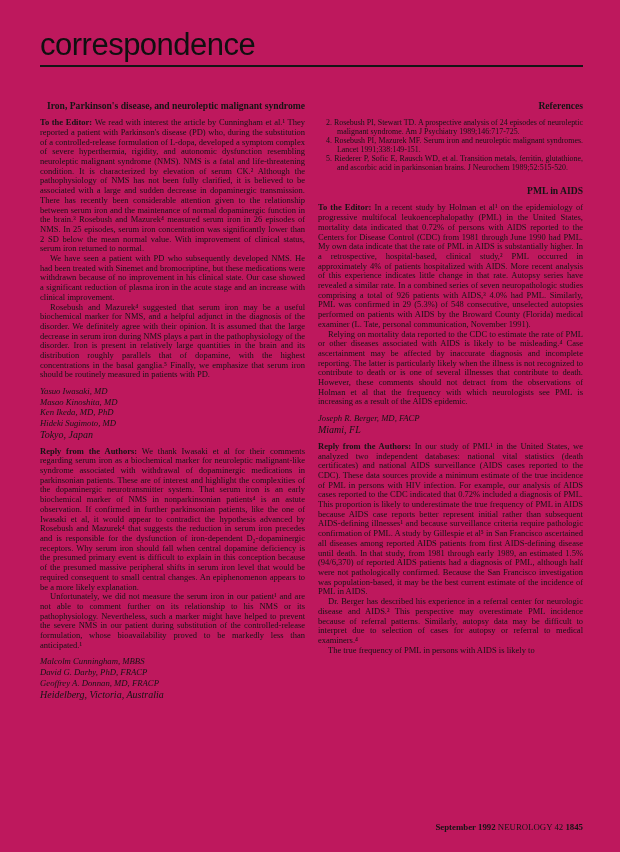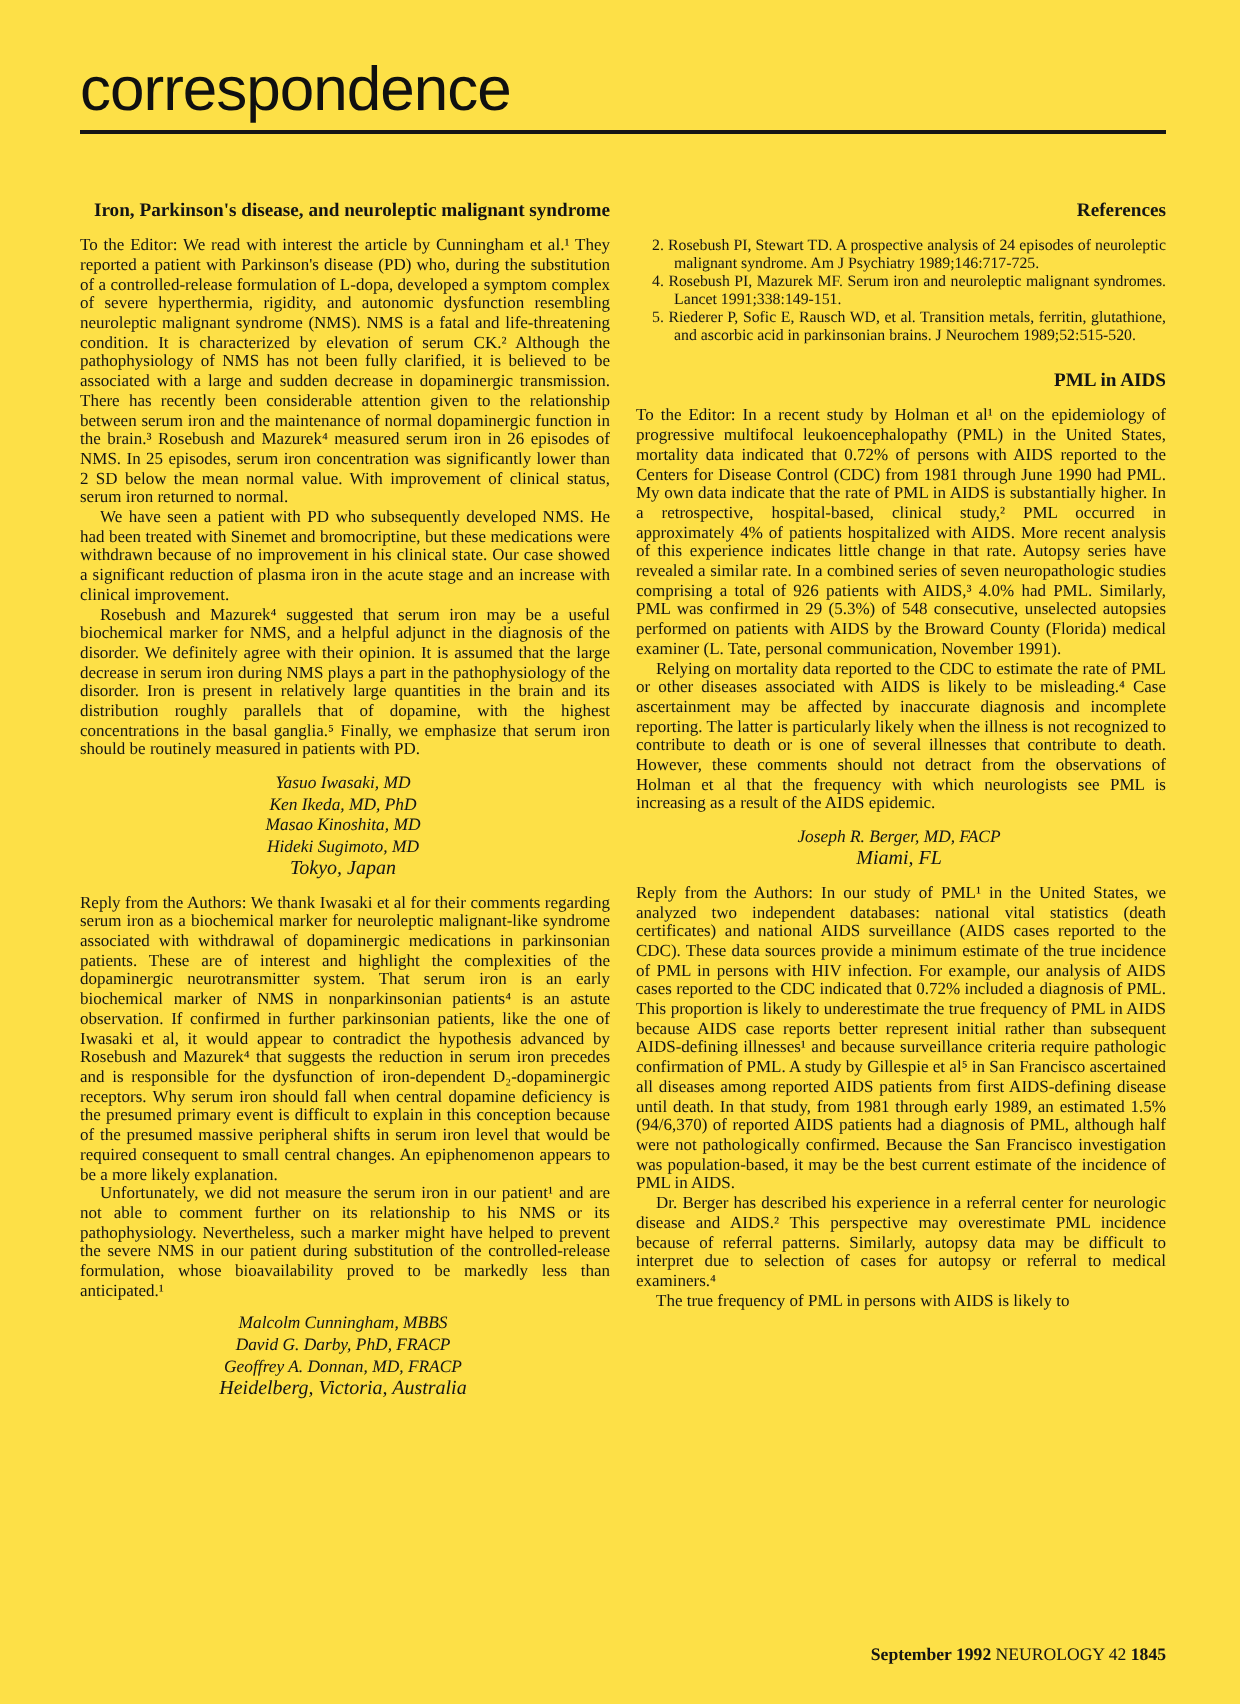--- a/index.html
+++ b/index.html
@@ -1,20 +1,20 @@
 <!DOCTYPE html>
 <html><head>
 <meta charset="utf-8">
 <style>
   html,body{margin:0;padding:0;background:#e8e8e8;}
   .page{
     position:relative;
     width:620px;height:852px;
     margin:0 auto;
-    background:#fde047;
+    background:#be185d;
     color:#141414;
     font-family:"Liberation Serif", serif;
     box-sizing:border-box;
     padding:28px 37px 0 40px;
     overflow:hidden;
   }
   .masthead{
     font-family:"Liberation Sans", sans-serif;
     font-size:31px;
     line-height:34px;
@@ -40,23 +40,23 @@
   .letter-title{
     font-size:9.6px;
     line-height:11.2px;
     font-weight:bold;
     margin:0 0 7px 0;
     text-align:right;
   }
   .pml-title{margin-top:13px;}
   p{margin:0;}
   .indent{text-indent:10px;}
-  .lead{font-weight:normal;}
+  .lead{font-weight:bold;}
   .sigs{
-    text-align:center;
+    text-align:left;
     margin:6px 2px 7px 0;
   }
   .sig{
     font-style:italic;
     font-size:8.7px;
     line-height:10.6px;
   }
   .loc{
     font-style:italic;
     font-size:10px;
@@ -95,22 +95,22 @@
 
     <div class="col">
       <h2 class="letter-title">Iron, Parkinson's disease, and neuroleptic malignant syndrome</h2>
 
       <p class="noindent"><span class="lead">To the Editor:</span> <span>We read with interest the article by Cunningham et al.¹ They reported a patient with Parkinson's disease (PD) who, during the substitution of a controlled-release formulation of L-dopa, developed a symptom complex of severe hyperthermia, rigidity, and autonomic dysfunction resembling neuroleptic malignant syndrome (NMS). NMS is a fatal and life-threatening condition. It is characterized by elevation of serum CK.² Although the pathophysiology of NMS has not been fully clarified, it is believed to be associated with a large and sudden decrease in dopaminergic transmission. There has recently been considerable attention given to the relationship between serum iron and the maintenance of normal dopaminergic function in the brain.³ Rosebush and Mazurek⁴ measured serum iron in 26 episodes of NMS. In 25 episodes, serum iron concentration was significantly lower than 2 SD below the mean normal value. With improvement of clinical status, serum iron returned to normal.</span></p>
       <p class="indent">We have seen a patient with PD who subsequently developed NMS. He had been treated with Sinemet and bromocriptine, but these medications were withdrawn because of no improvement in his clinical state. Our case showed a significant reduction of plasma iron in the acute stage and an increase with clinical improvement.</p>
       <p class="indent">Rosebush and Mazurek⁴ suggested that serum iron may be a useful biochemical marker for NMS, and a helpful adjunct in the diagnosis of the disorder. We definitely agree with their opinion. It is assumed that the large decrease in serum iron during NMS plays a part in the pathophysiology of the disorder. Iron is present in relatively large quantities in the brain and its distribution roughly parallels that of dopamine, with the highest concentrations in the basal ganglia.⁵ Finally, we emphasize that serum iron should be routinely measured in patients with PD.</p>
 
       <div class="sigs">
         <div class="sig">Yasuo Iwasaki, MD</div>
+        <div class="sig">Masao Kinoshita, MD</div>
         <div class="sig">Ken Ikeda, MD, PhD</div>
-        <div class="sig">Masao Kinoshita, MD</div>
         <div class="sig">Hideki Sugimoto, MD</div>
         <div class="loc">Tokyo, Japan</div>
       </div>
 
       <p class="noindent"><span class="lead">Reply from the Authors:</span> <span>We thank Iwasaki et al for their comments regarding serum iron as a biochemical marker for neuroleptic malignant-like syndrome associated with withdrawal of dopaminergic medications in parkinsonian patients. These are of interest and highlight the complexities of the dopaminergic neurotransmitter system. That serum iron is an early biochemical marker of NMS in nonparkinsonian patients⁴ is an astute observation. If confirmed in further parkinsonian patients, like the one of Iwasaki et al, it would appear to contradict the hypothesis advanced by Rosebush and Mazurek⁴ that suggests the reduction in serum iron precedes and is responsible for the dysfunction of iron-dependent D₂-dopaminergic receptors. Why serum iron should fall when central dopamine deficiency is the presumed primary event is difficult to explain in this conception because of the presumed massive peripheral shifts in serum iron level that would be required consequent to small central changes. An epiphenomenon appears to be a more likely explanation.</span></p>
       <p class="indent">Unfortunately, we did not measure the serum iron in our patient¹ and are not able to comment further on its relationship to his NMS or its pathophysiology. Nevertheless, such a marker might have helped to prevent the severe NMS in our patient during substitution of the controlled-release formulation, whose bioavailability proved to be markedly less than anticipated.¹</p>
 
       <div class="sigs">
         <div class="sig">Malcolm Cunningham, MBBS</div>
         <div class="sig">David G. Darby, PhD, FRACP</div>

